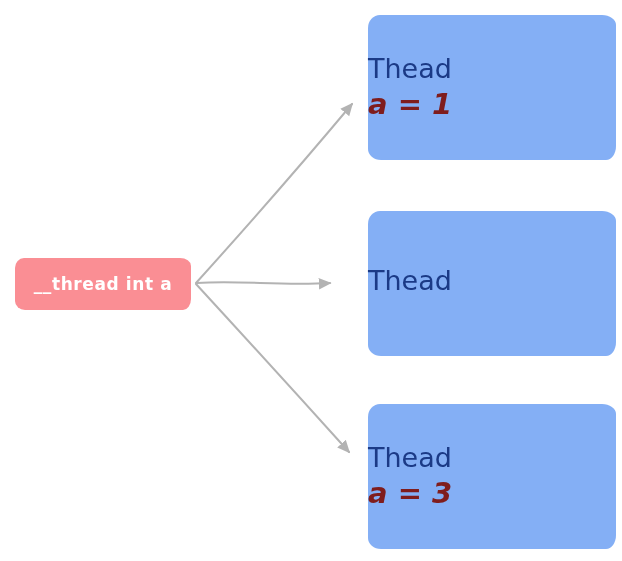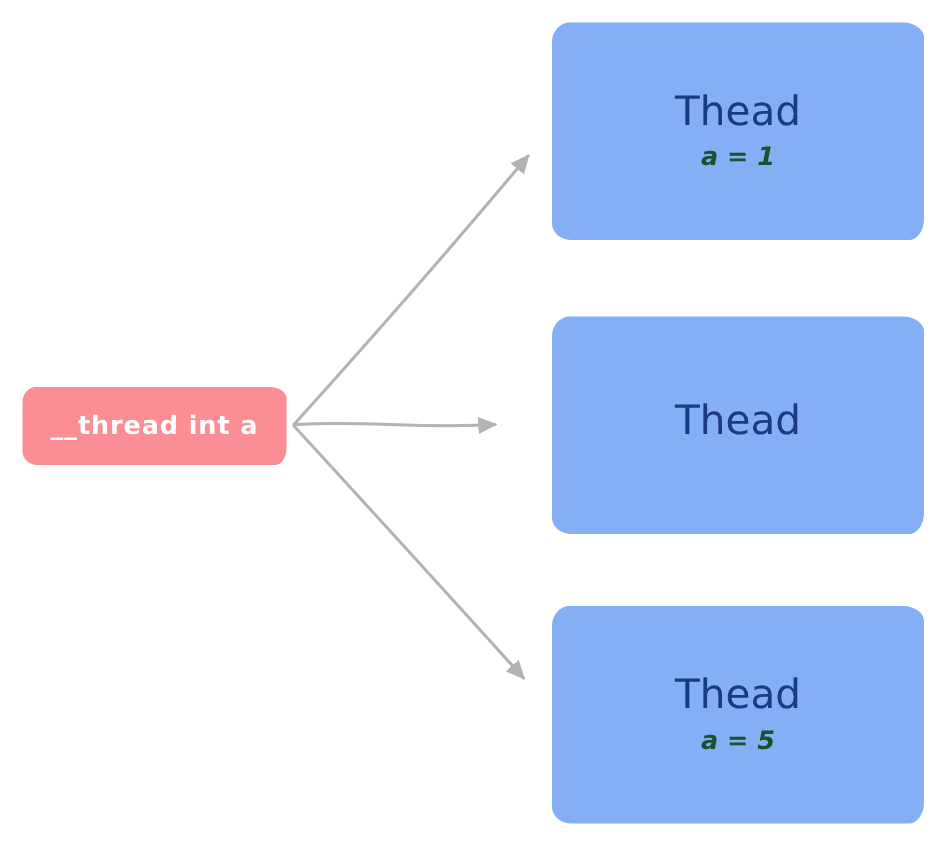--- a/index.html
+++ b/index.html
@@ -56,41 +56,41 @@
   
   .node-thread {
     position: absolute;
     left: 368px;
     width: 248px;
     height: 145px;
     background: #84AFF5;
     border-radius: 12px 14px 10px 13px / 13px 10px 14px 11px;
     display: flex;
     flex-direction: column;
-    align-items: center;
+    align-items: flex-start;
     justify-content: center;
     box-sizing: border-box;
   }
   .node-thread.n1 { top: 15px; }
   .node-thread.n2 { top: 211px; }
   .node-thread.n3 { top: 404px; }
 
   .thread-title {
     color: #1B3A86;
     font-family: "DejaVu Sans", sans-serif;
     font-size: 27px;
     font-weight: normal;
     line-height: 1.1;
     margin-bottom: 6px;
     white-space: nowrap;
   }
   .thread-value {
-    color: #14532d;
+    color: #7f1d1d;
     font-family: "DejaVu Sans", sans-serif;
-    font-size: 17px;
+    font-size: 29px;
     font-style: italic;
     font-weight: bold;
     line-height: 1.1;
     white-space: nowrap;
   }
 </style>
 </head>
 <body>
 
 <div id="canvas">
@@ -117,16 +117,16 @@
     <div class="thread-title">Thead</div>
     <div class="thread-value">a = 1</div>
   </div>
 
   <div class="node-thread n2">
     <div class="thread-title">Thead</div>
   </div>
 
   <div class="node-thread n3">
     <div class="thread-title">Thead</div>
-    <div class="thread-value">a = 5</div>
+    <div class="thread-value">a = 3</div>
   </div>
 
 </div>
 
 </body></html>

